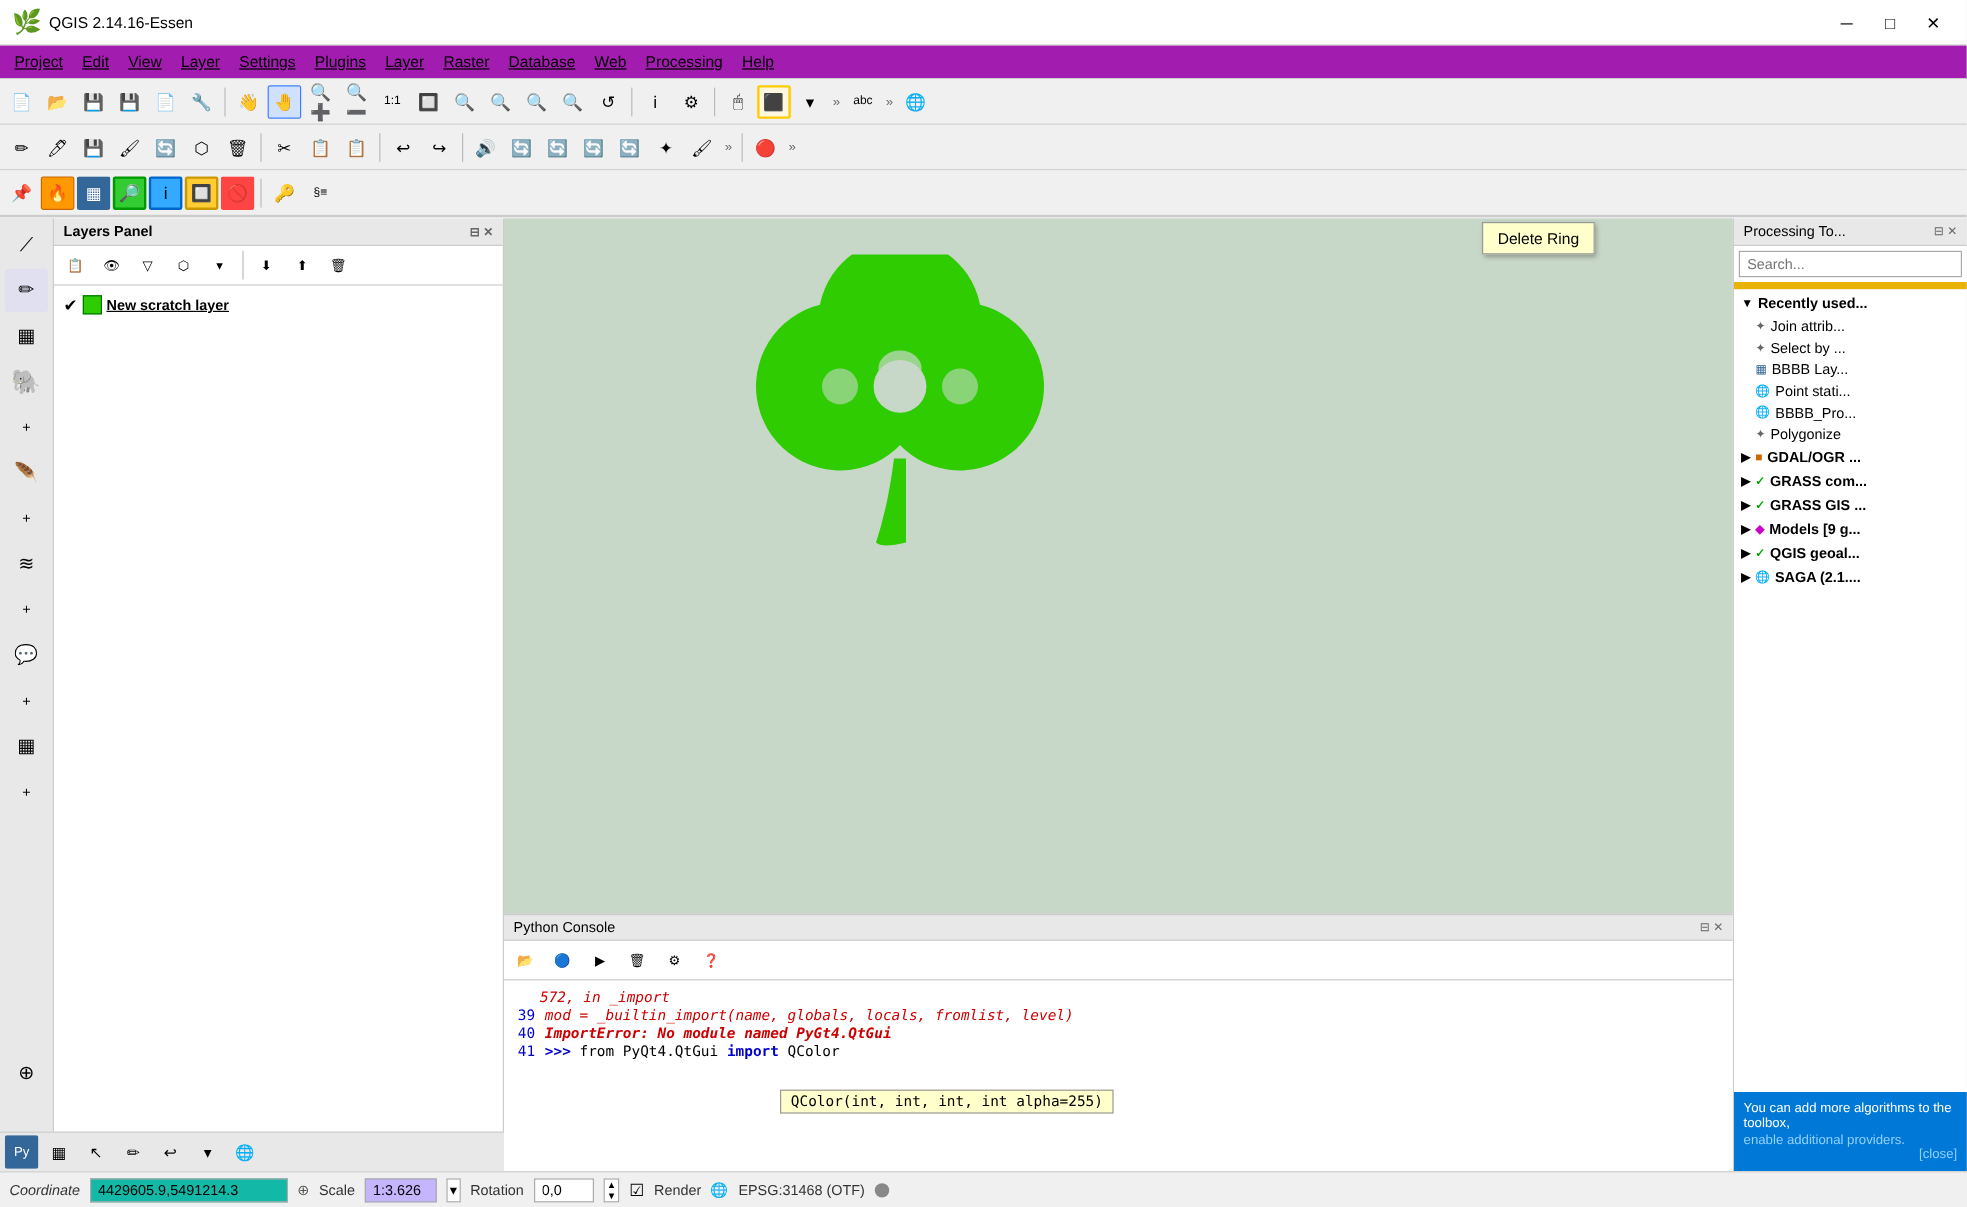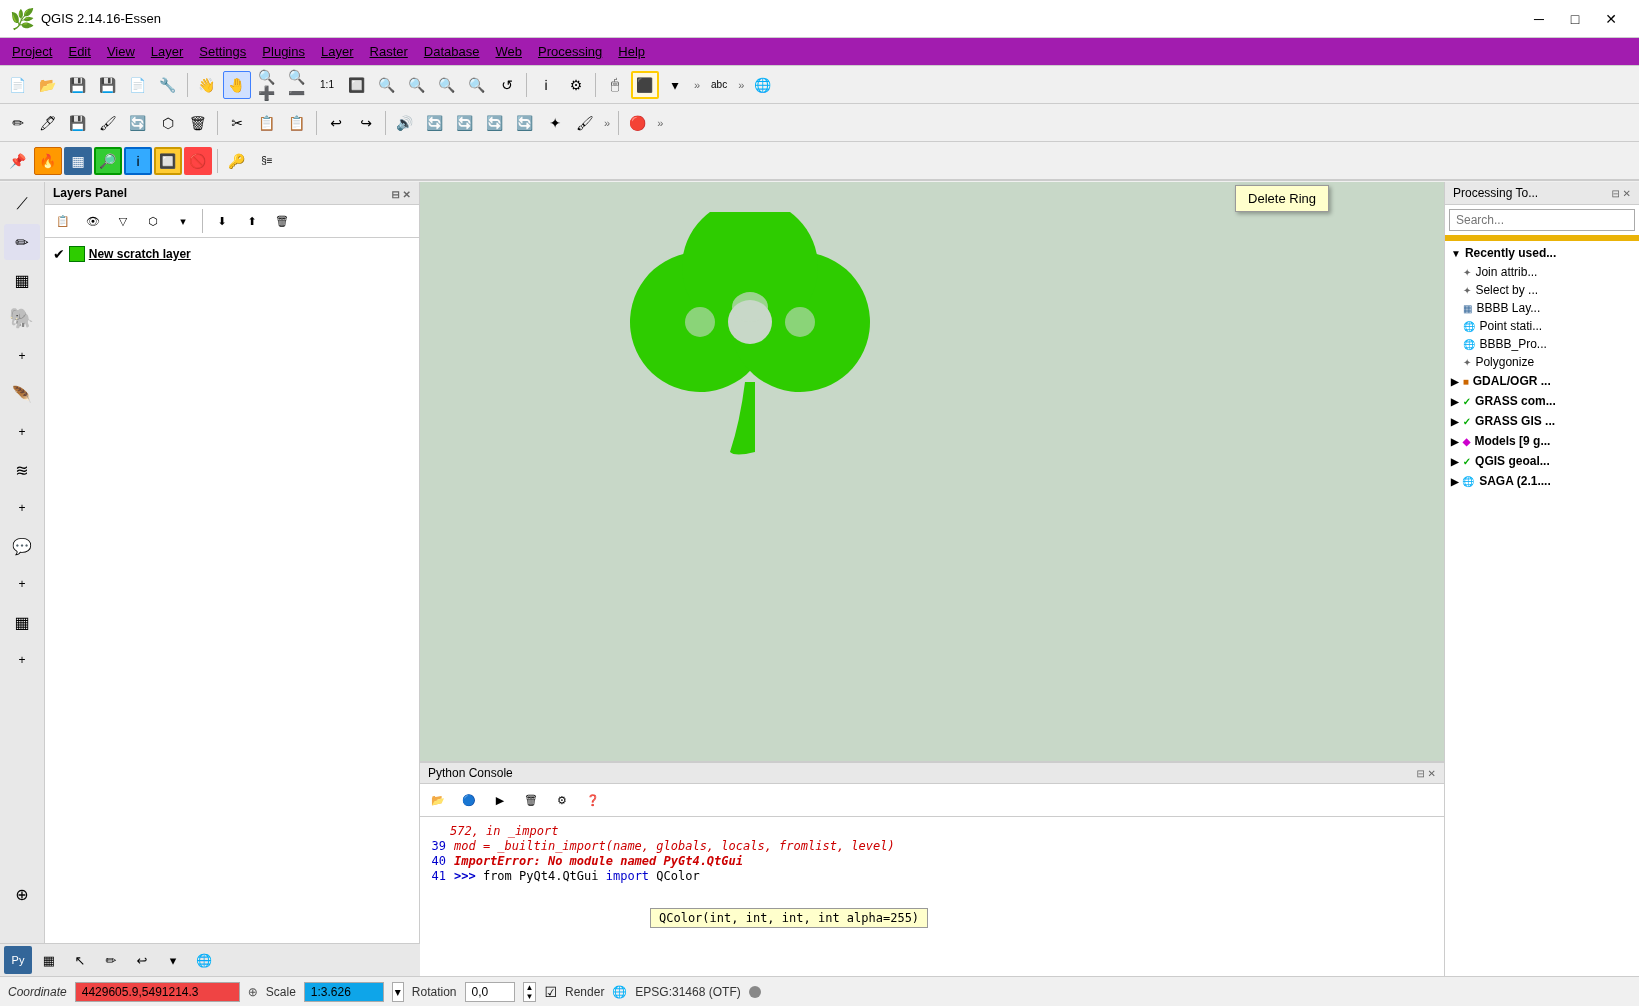--- a/index.html
+++ b/index.html
@@ -243,21 +243,21 @@
           <span style="color:#0000cc; min-width:28px; text-align:right; padding-right:8px;">40</span>
           <span style="color:#cc0000; font-style:italic; font-weight:bold;">ImportError: No module named PyGt4.QtGui</span>
         </div>
 
         <div style="display:flex; margin:1px 0;">
           <span style="color:#0000cc; min-width:28px; text-align:right; padding-right:8px;">41</span>
           <span>
             <span style="color:#0000cc; font-weight:bold;">&gt;&gt;&gt; </span>
             <span style="color:#000;">from </span>
             <span style="color:#000;">PyQt4.QtGui </span>
-            <span style="color:#0000cc; font-weight:normal;">import </span>
+            <span style="color:#0000cc; font-weight:bold;">import </span>
             <span style="color:#000;">QColor</span>
           </span>
         </div>
 
         <div style="position:absolute; bottom:48px; left:230px; background:#ffffcc; border:1px solid #999; padding:2px 8px; font-family:monospace; font-size:12px; z-index:10;">
           <span>QColor(int, int, int, int alpha=255)</span>
         </div>
 
       </div>
     </div>
@@ -325,29 +325,34 @@
         <span style="color:#00aa00; font-size:10px;">✓</span>
         <span>QGIS geoal...</span>
       </div>
       <div style="padding:3px 4px; font-size:12px; font-weight:bold; display:flex; align-items:center; gap:4px; cursor:pointer;">
         <span style="font-size:10px;">▶</span>
         <span style="color:#3399ff; font-size:10px;">🌐</span>
         <span>SAGA (2.1....</span>
       </div>
     </div>
 
+    <div style="background:#0078d7; color:white; padding:8px; font-size:11px;">
+      <span>You can add more algorithms to the toolbox,</span>
+      <a style="color:#90d0ff; cursor:pointer; display:block; margin-top:2px;">enable additional providers.</a>
+      <span style="color:#90d0ff; cursor:pointer; float:right;">[close]</span>
+    </div>
   </div>
 </div>
 
 <div id="statusbar" style="position:absolute; bottom:0; left:0; right:0; height:30px; background:#f0f0f0; border-top:1px solid #ccc; display:flex; align-items:center; padding:0 8px; gap:8px; font-size:12px;">
   <span style="color:#333;font-style:italic;">Coordinate</span>
-  <input type="text" style="border: 1px solid rgb(170, 170, 170); padding: 2px 6px; font-size: 12px; width: 165px; background: #ef4444;" value="4429605.9,5491214.3">
+  <input type="text" style="border: 1px solid rgb(170, 170, 170); padding: 2px 6px; font-size: 12px; width: 165px; background: #14b8a6;" value="4429605.9,5491214.3">
   <span style="color:#555;">⊕</span>
   <span style="color:#333;">Scale</span>
-  <input type="text" style="border: 1px solid rgb(170, 170, 170); padding: 2px 6px; font-size: 12px; width: 80px; background: #0ea5e9;" value="1:3.626">
+  <input type="text" style="border: 1px solid rgb(170, 170, 170); padding: 2px 6px; font-size: 12px; width: 60px; background: #c4b5fd;" value="1:3.626">
   <span style="border:1px solid #aaa; padding:2px; background:white;">▾</span>
   <span style="color:#333;">Rotation</span>
   <input type="text" style="border: 1px solid rgb(170, 170, 170); padding: 2px 6px; font-size: 12px; width: 50px; background: white;" value="0,0">
   <span style="border:1px solid #aaa; padding:0 2px; background:white; display:flex; flex-direction:column; font-size:8px; cursor:pointer;">
       <span>▲</span>
       <span>▼</span>
     </span>
   <span style="font-size:14px;">☑</span>
   <span style="color:#333;">Render</span>
   <span style="color:#555;">🌐</span>

